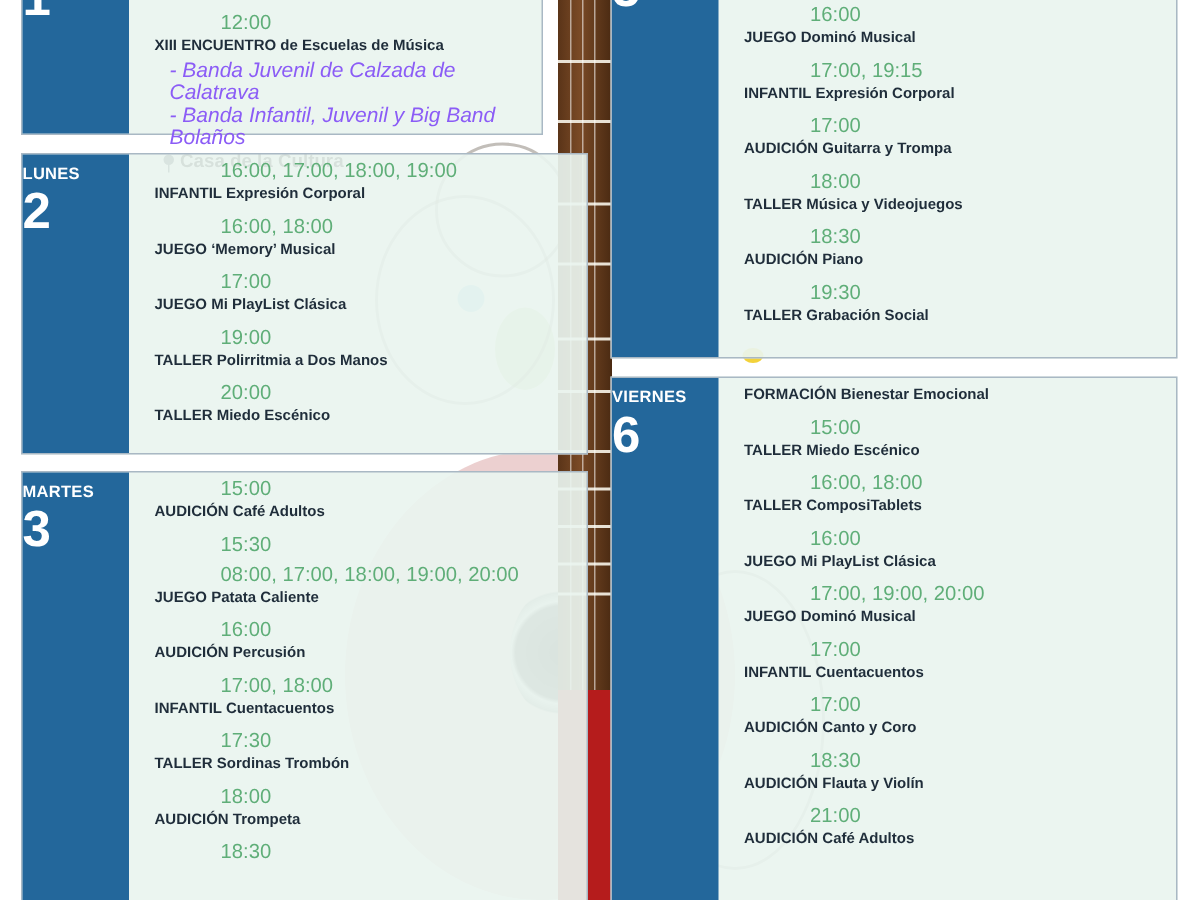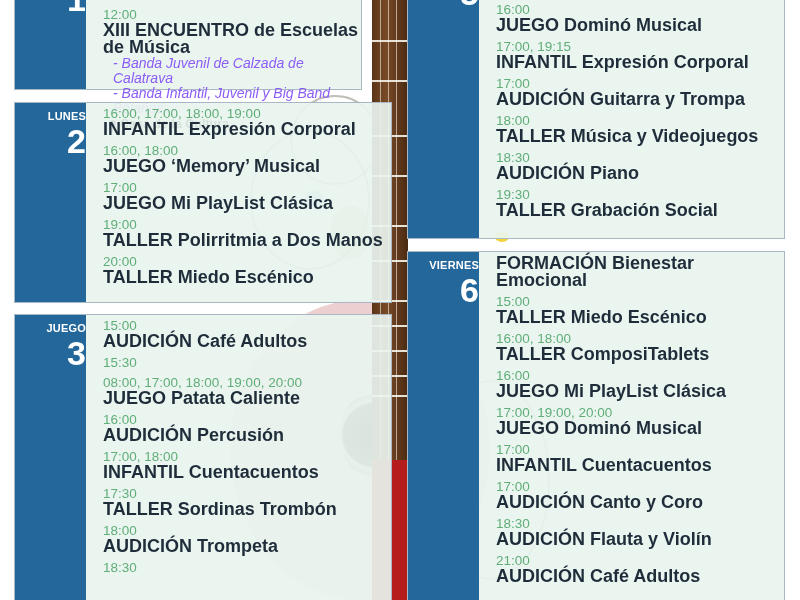--- a/index.html
+++ b/index.html
@@ -36,37 +36,37 @@
 
     
     .day {
       position: absolute; z-index: 2; display: flex;
       border: 1px solid #a9b8c4;
       background: rgba(233,244,239,0.92);
     }
     .day .side {
       width: 71px; flex: 0 0 71px;
       background: #23679b; color: #ffffff;
-      text-align: right;
+      text-align: left;
       padding-top: 6px;
     }
     .day .dow {
       display: block; font-size: 11px; font-weight: bold; letter-spacing: 0.2px;
       line-height: 14px;
     }
     .day .num {
       display: block; font-size: 34px; font-weight: bold; line-height: 36px;
     }
     .day .events { padding: 3px 0 0 17px; flex: 1; }
     .ev { margin-bottom: 5px; }
     .ev .time {
-      display: block; color: #5fae78; font-size: 13.5px; line-height: 15px;
+      display: block; color: #5fae78; font-size: 13.5px; line-height: 15px; margin-left: 44px;
     }
     .ev .title {
-      display: block; color: #1f2d3a; font-size: 18px; line-height: 17px; font-weight: bold;
+      display: block; color: #1f2d3a; font-size: 10px; line-height: 17px; font-weight: bold;
     }
     .ev .sub {
       display: block; color: #8b5cf6; font-size: 14px; font-style: italic; line-height: 15px;
       padding-left: 10px;
     }
     .ev .place {
       display: block; color: #000000; font-size: 12.5px; font-weight: bold; line-height: 16px;
       padding-left: 6px;
     }
     .pin {
@@ -148,21 +148,21 @@
     </div>
     <div class="ev">
       <span class="time">20:00</span>
       <span class="title">TALLER Miedo Escénico</span>
     </div>
   </div>
 </div>
 
 <div class="day" style="left:14px;top:314px;width:378px;height:300px;">
   <div class="side">
-    <span class="dow">JUEGO</span>
+    <span class="dow">MARTES</span>
     <span class="num">3</span>
   </div>
   <div class="events">
     <div class="ev">
       <span class="time">15:00</span>
       <span class="title">AUDICIÓN Café Adultos</span>
     </div>
     <div class="ev">
       <span class="time">15:30</span>
     </div>

